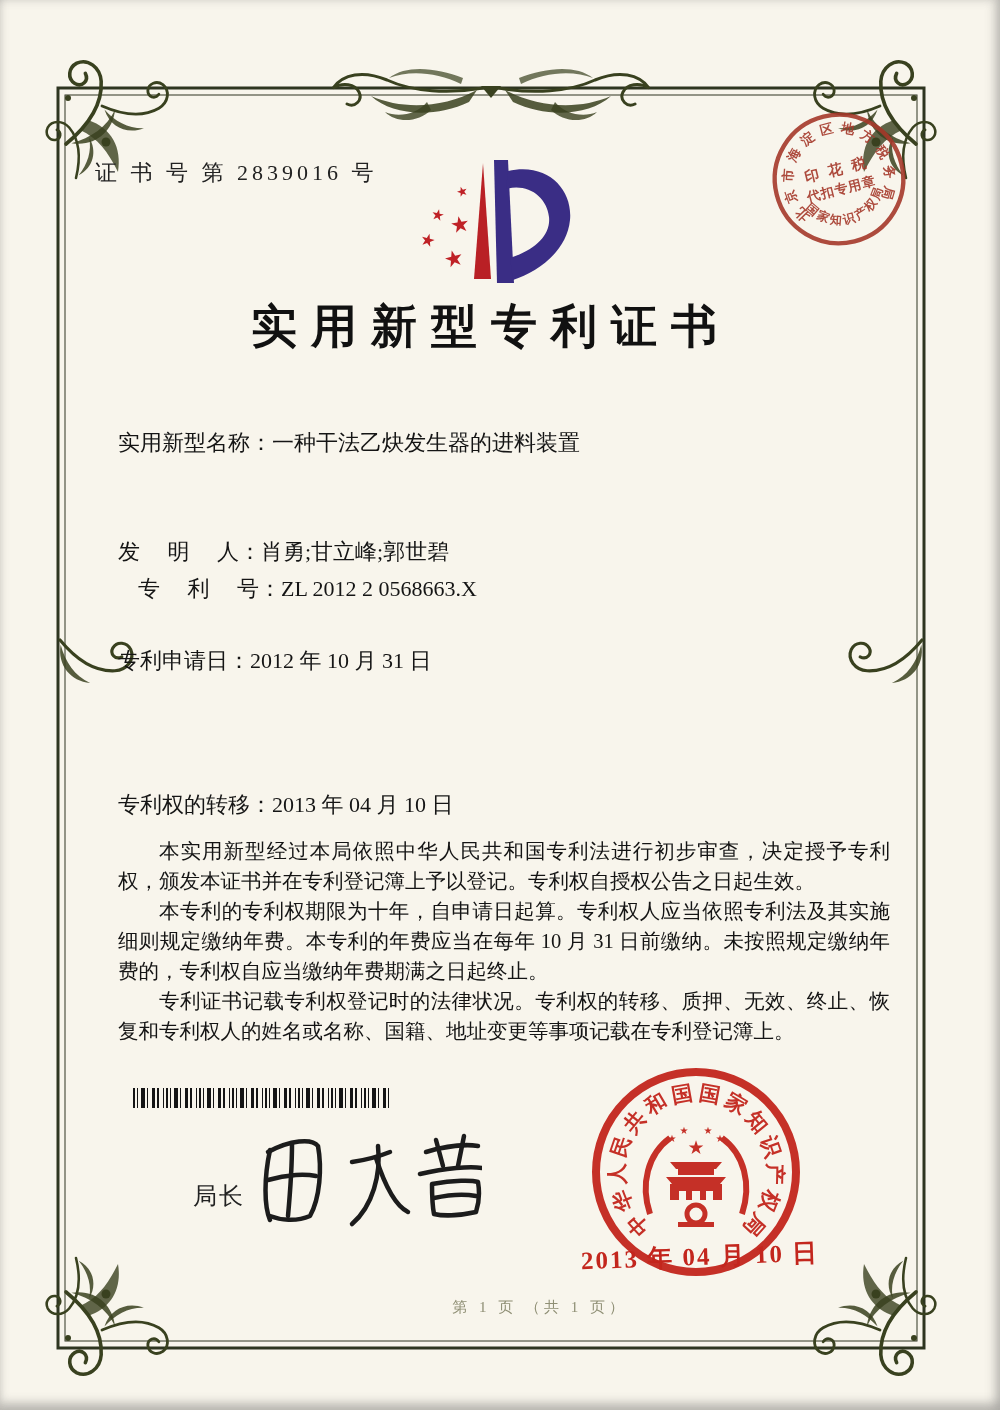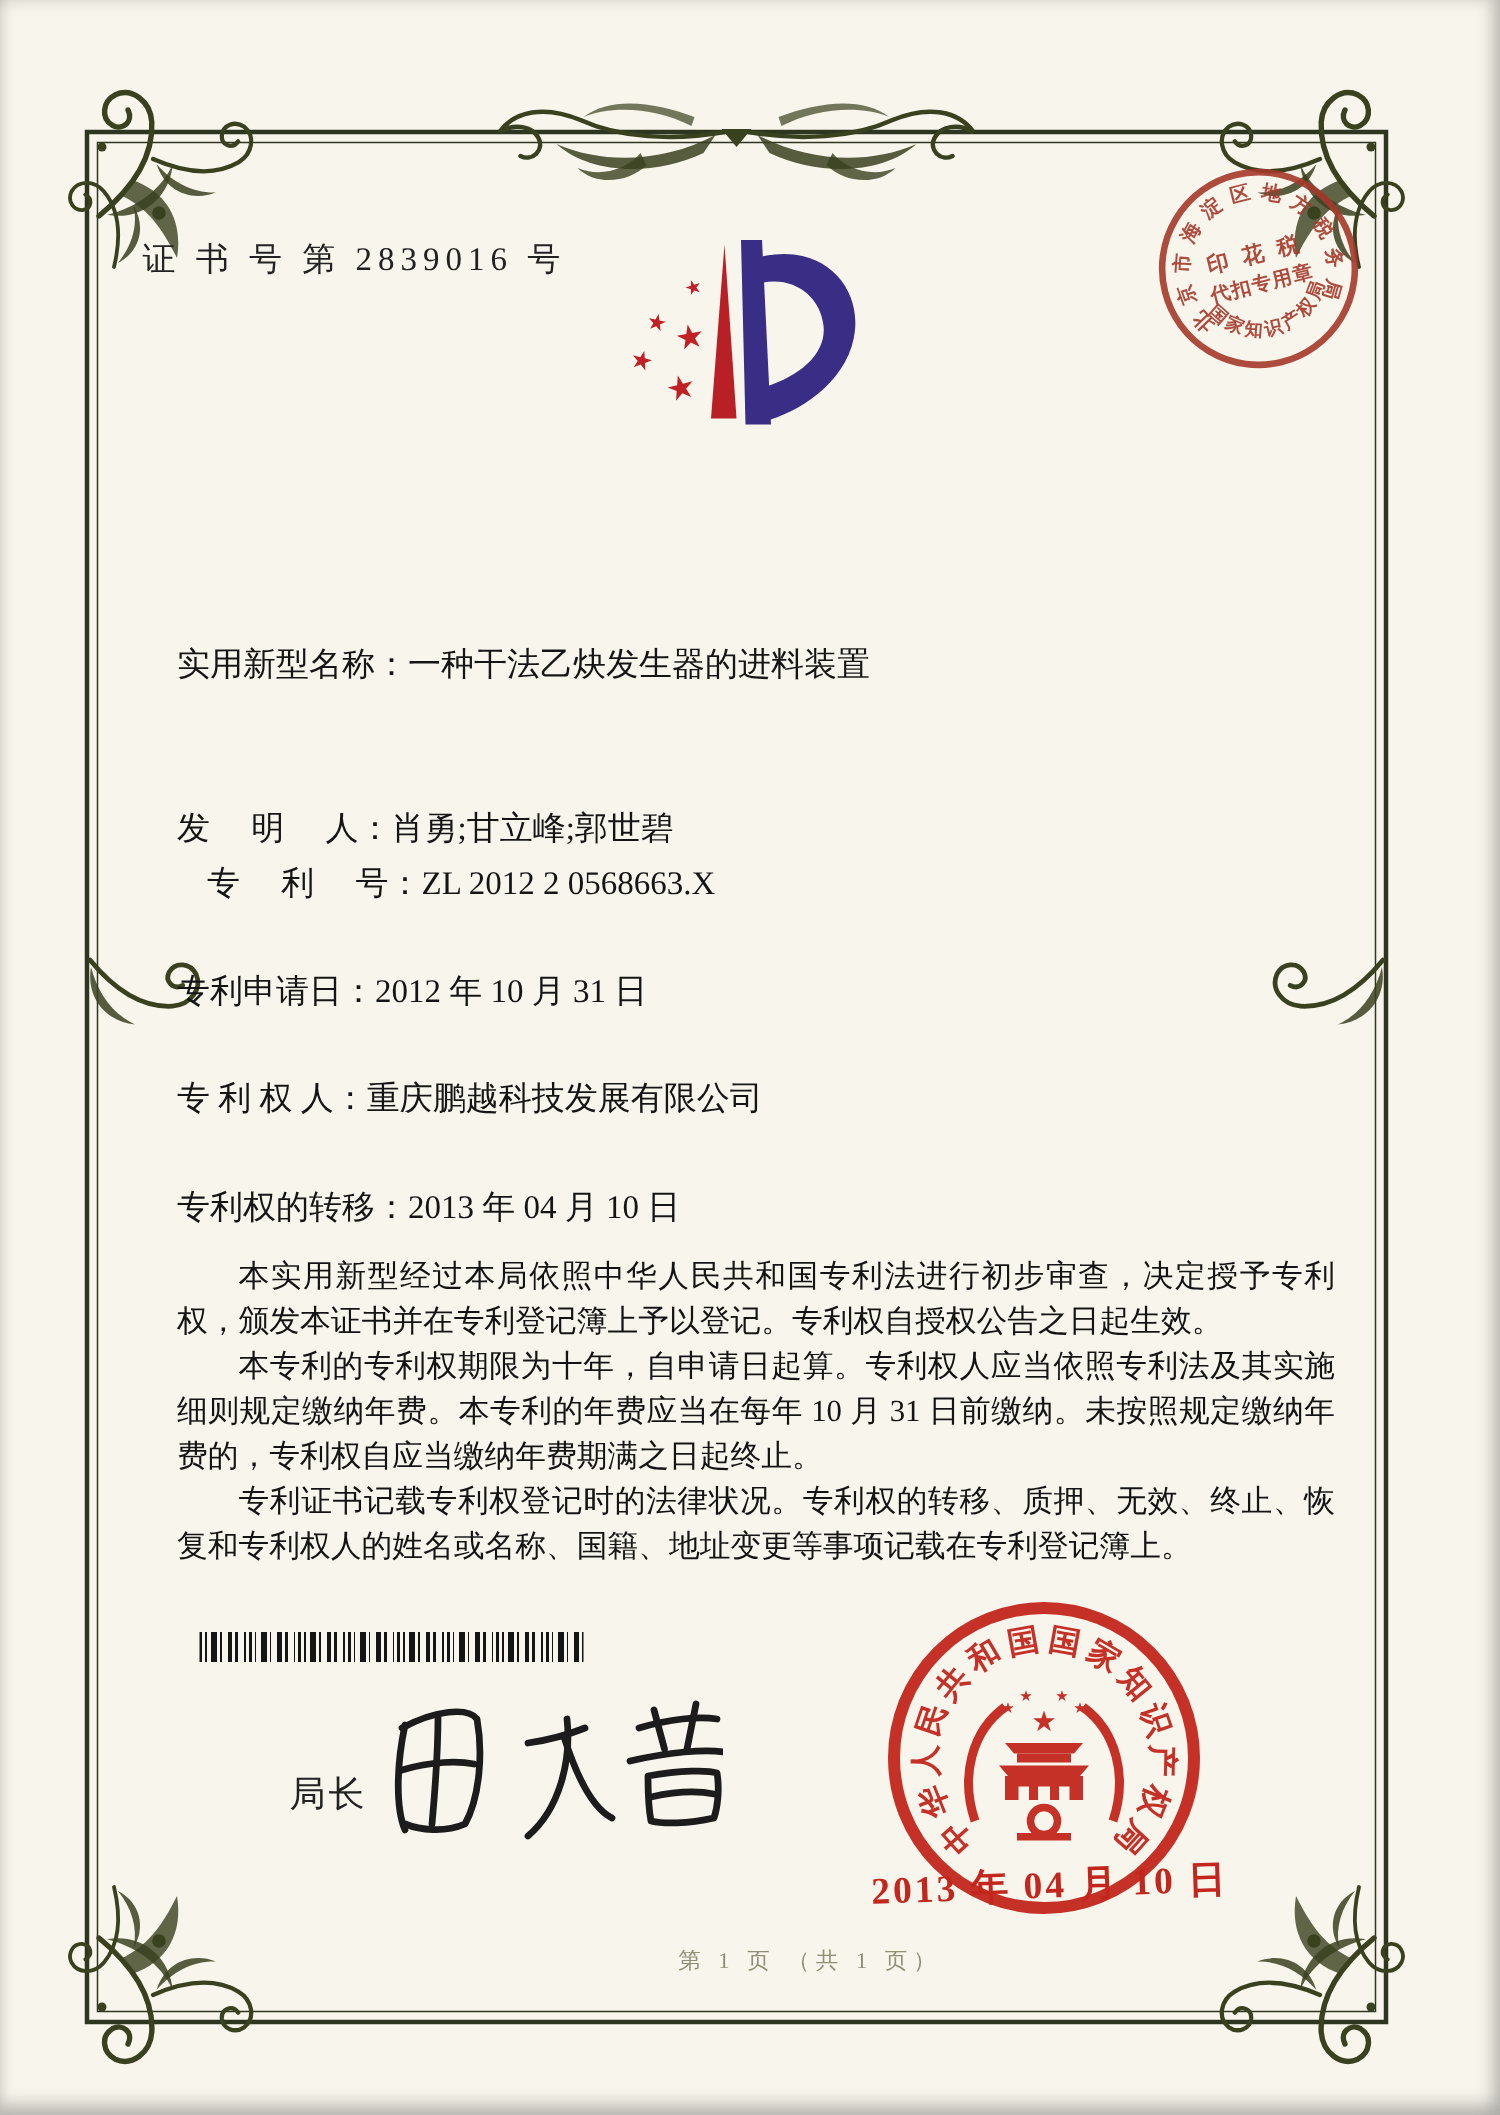--- a/index.html
+++ b/index.html
@@ -127,26 +127,26 @@
           <text x="75" y="121" text-anchor="middle" font-size="12.5" font-weight="bold" transform="rotate(0 75 75)">识</text>
           <text x="75" y="121" text-anchor="middle" font-size="12.5" font-weight="bold" transform="rotate(-18.33333333333333 75 75)">产</text>
           <text x="75" y="121" text-anchor="middle" font-size="12.5" font-weight="bold" transform="rotate(-36.66666666666667 75 75)">权</text>
           <text x="75" y="121" text-anchor="middle" font-size="12.5" font-weight="bold" transform="rotate(-55 75 75)">局</text>
         </g>
       <text x="75" y="70" text-anchor="middle" font-size="15" font-weight="bold" letter-spacing="3" fill="#a5392b">印 花 税</text>
       <text x="75" y="90" text-anchor="middle" font-size="13.5" font-weight="bold" letter-spacing="1" fill="#a5392b">代扣专用章</text>
     </svg>
   </div>
 
+  <div class="abs title">实用新型专利证书</div>
 
   <div class="abs field f0"><span>实用新型名称：</span><span>一种干法乙炔发生器的进料装置</span></div>
   <div class="abs field f1"><span>发　 明　 人：</span><span>肖勇;甘立峰;郭世碧</span></div>
   <div class="abs field f2"><span>专　 利　 号：</span><span>ZL 2012 2 0568663.X</span></div>
   <div class="abs field f3"><span>专利申请日：</span><span>2012 年 10 月 31 日</span></div>
-  <div class="abs field f4"><span>专 利 权 人：</span><span>重庆鹏越科技发展有限公司</span></div>
   <div class="abs field f5"><span>专利权的转移：</span><span>2013 年 04 月 10 日</span></div>
 
   <div class="abs body-text">
     <p>本实用新型经过本局依照中华人民共和国专利法进行初步审查，决定授予专利权，颁发本证书并在专利登记簿上予以登记。专利权自授权公告之日起生效。</p>
     <p>本专利的专利权期限为十年，自申请日起算。专利权人应当依照专利法及其实施细则规定缴纳年费。本专利的年费应当在每年 10 月 31 日前缴纳。未按照规定缴纳年费的，专利权自应当缴纳年费期满之日起终止。</p>
     <p>专利证书记载专利权登记时的法律状况。专利权的转移、质押、无效、终止、恢复和专利权人的姓名或名称、国籍、地址变更等事项记载在专利登记簿上。</p>
   </div>
 
   <div class="abs barcode"></div>
 

